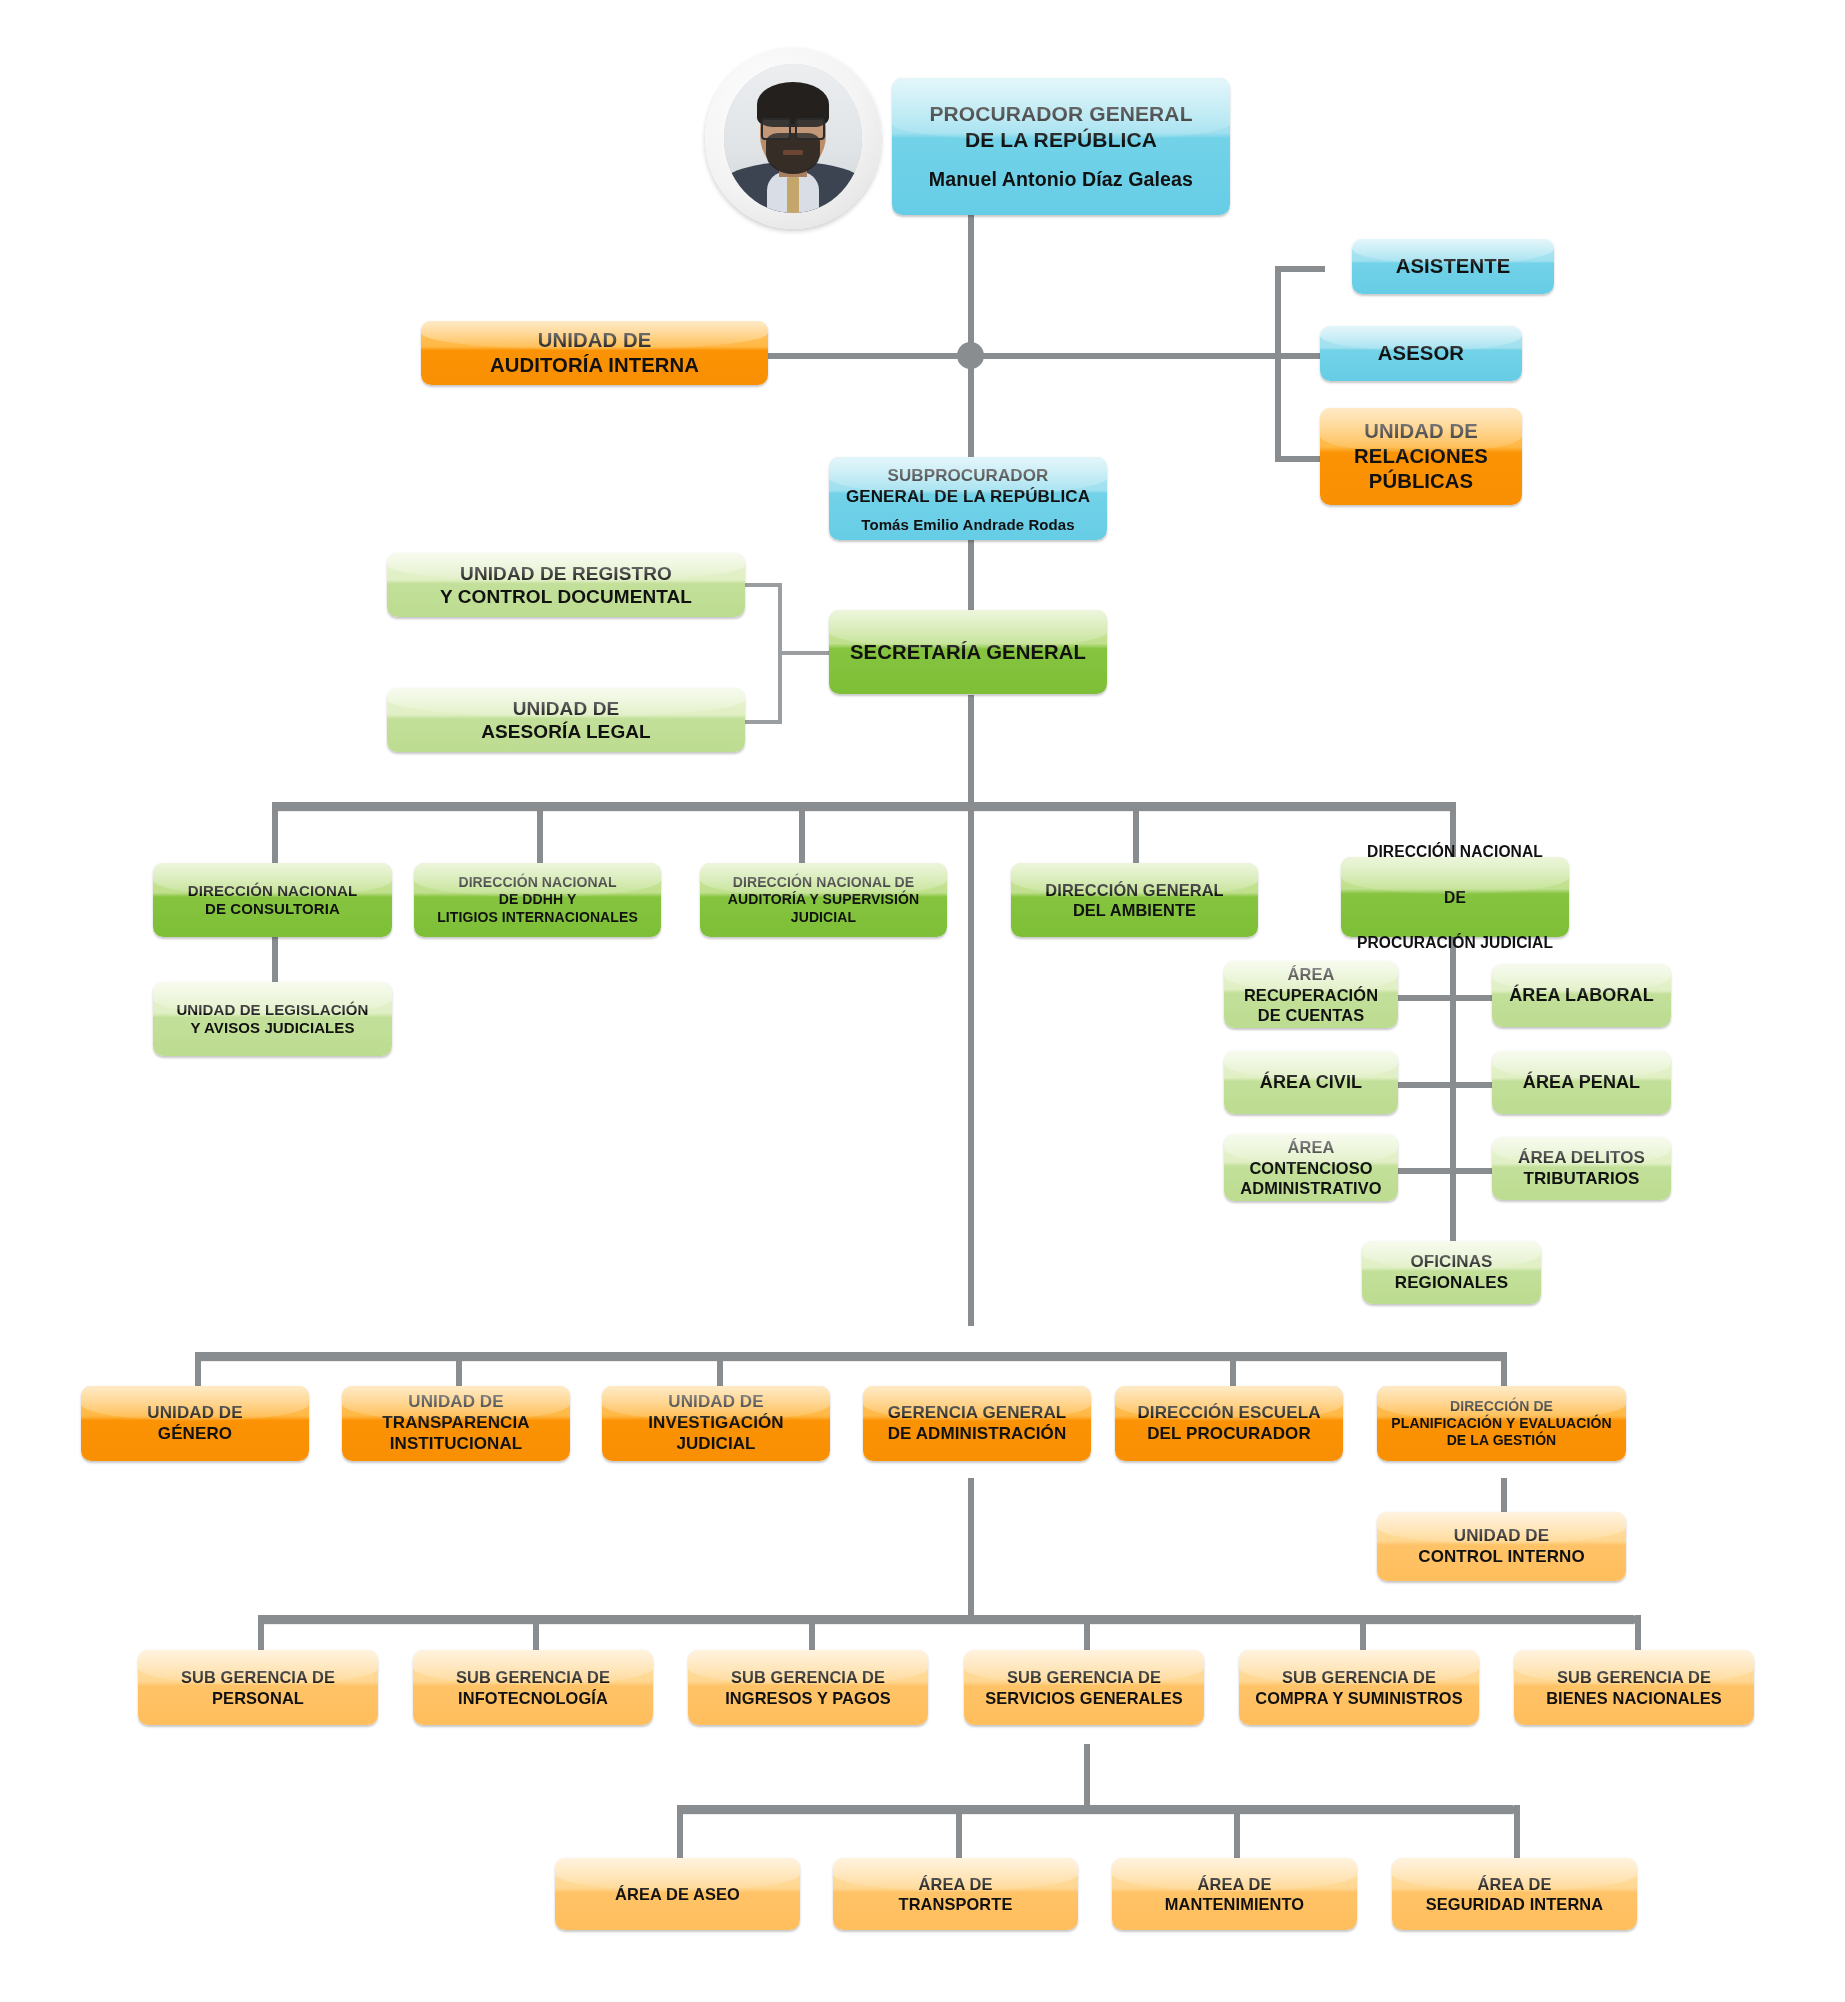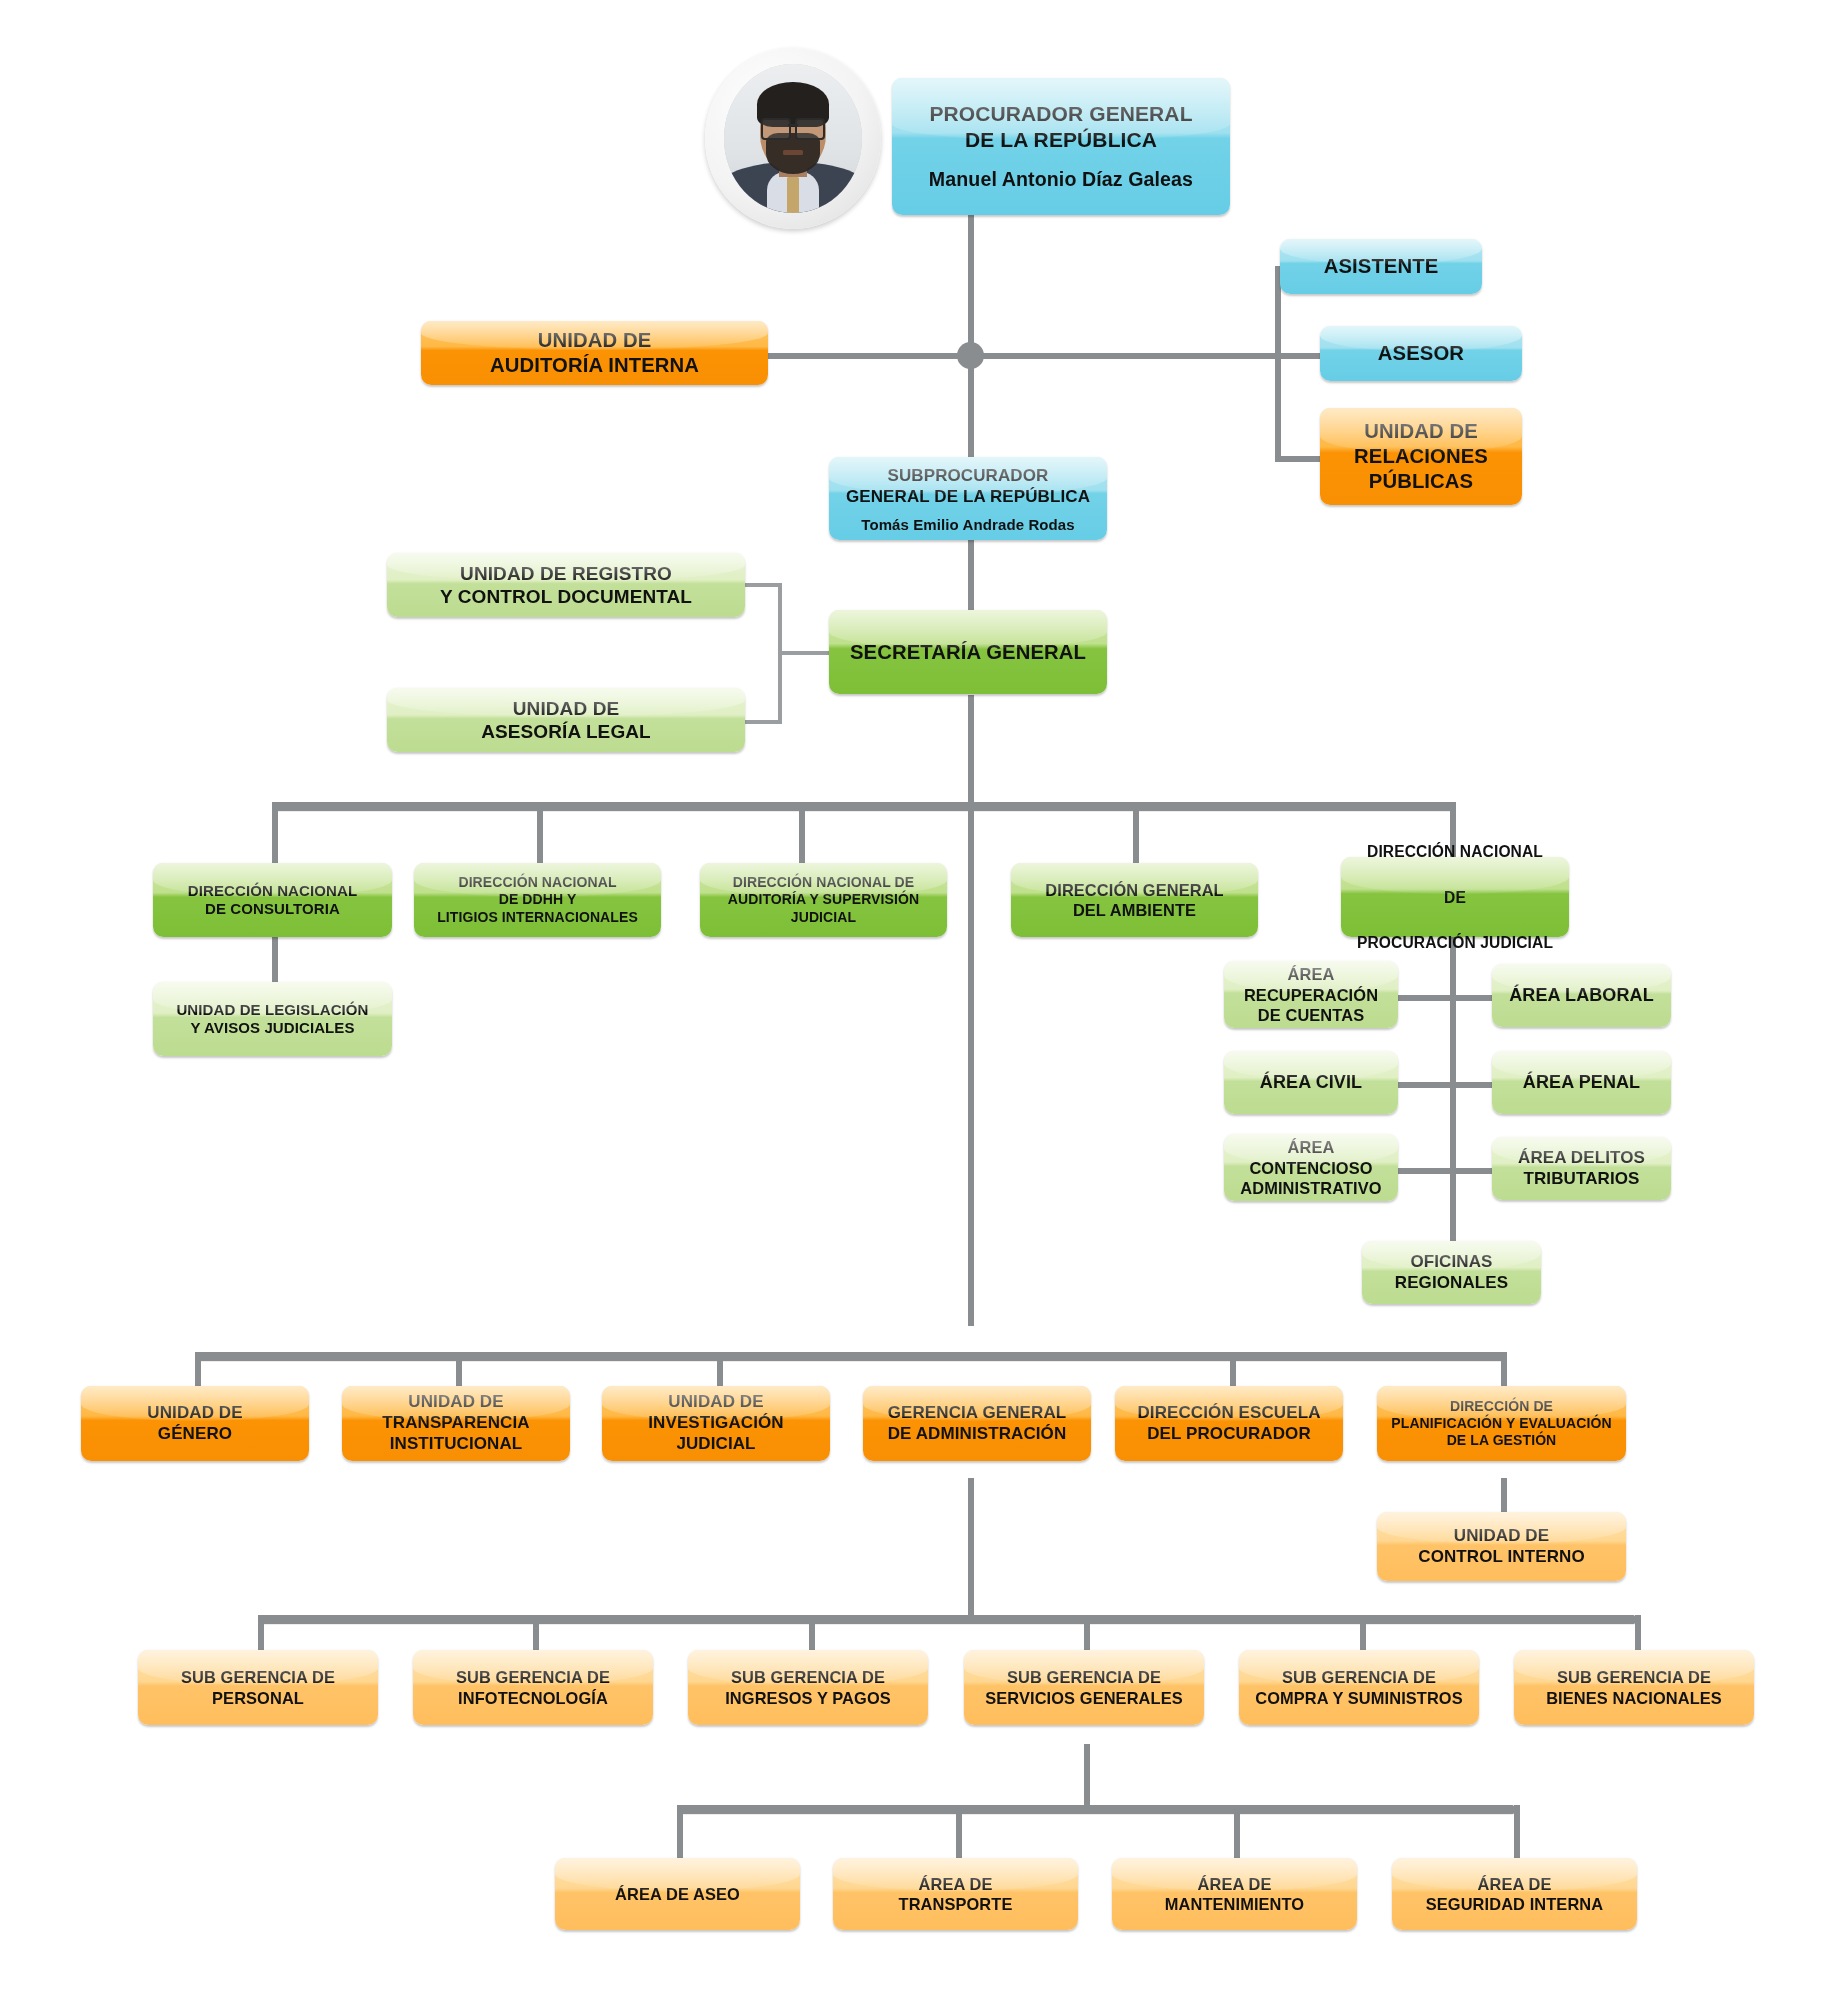--- a/index.html
+++ b/index.html
@@ -176,21 +176,21 @@
     <span class="txt">PROCURADOR GENERAL</span>
     <span class="txt">DE LA REPÚBLICA</span>
     <span class="sub" style="font-size:19.6px;margin-top:15.6px;">Manuel Antonio Díaz Galeas</span>
   </div>
 
   <div class="node orange" style="left:421px;top:321px;width:347px;height:64px;font-size:20.3px;flex-direction:column;">
     <span class="txt">UNIDAD DE</span>
     <span class="txt">AUDITORÍA INTERNA</span>
   </div>
 
-  <div class="node cyan" style="left:1280px;top:239px;width:202px;height:55px;font-size:20.3px;">
+  <div class="node cyan" style="left:1352px;top:239px;width:202px;height:55px;font-size:20.3px;">
     <span class="txt">ASISTENTE</span>
   </div>
 
   <div class="node cyan" style="left:1320px;top:326px;width:202px;height:55px;font-size:20.3px;">
     <span class="txt">ASESOR</span>
   </div>
 
   <div class="node orange" style="left:1320px;top:408px;width:202px;height:97px;font-size:20.3px;flex-direction:column;">
     <span class="txt">UNIDAD DE</span>
     <span class="txt">RELACIONES</span>

